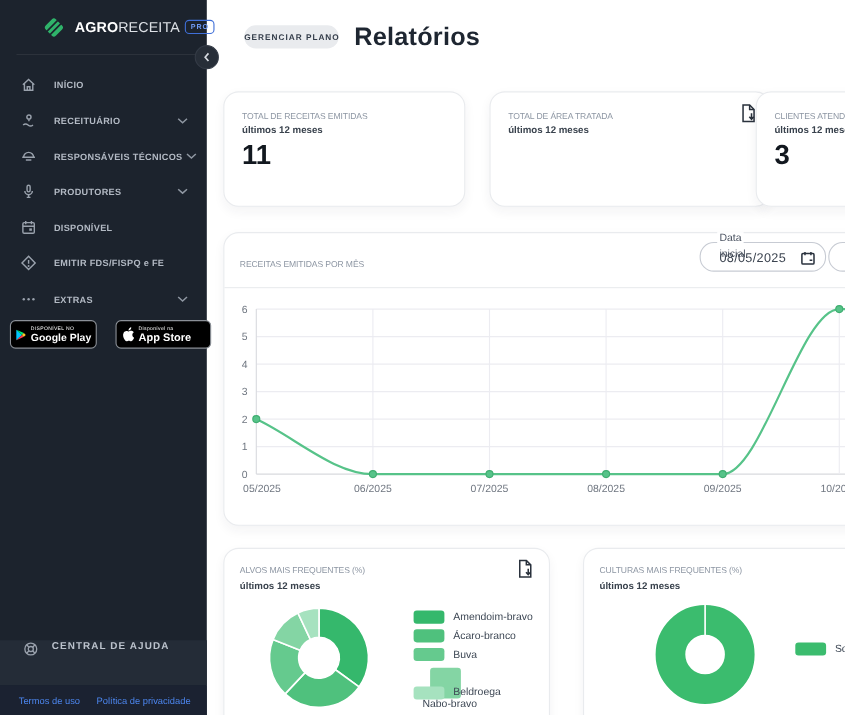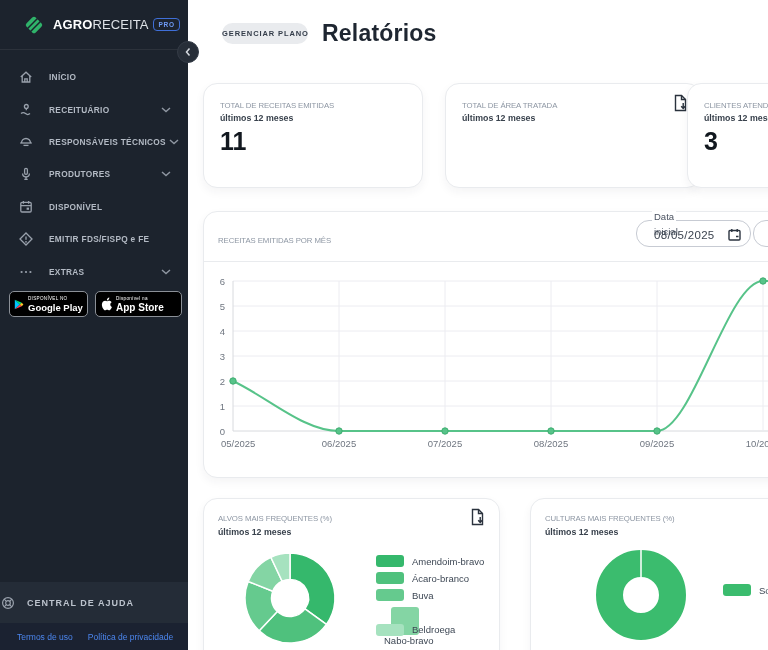--- a/index.html
+++ b/index.html
@@ -1,34 +1,34 @@
 <!DOCTYPE html>
 <html><head>
 <meta charset="utf-8">
 <style>
 *{margin:0;padding:0;box-sizing:border-box}
 html,body{width:768px;height:650px;overflow:hidden;background:#fff;font-family:"Liberation Sans",sans-serif}
 #sidebar{position:absolute;left:0;top:0;width:188px;height:650px;background:#1c232d}
-#logo-row{position:absolute;left:0;top:0;width:100%;height:50px;display:flex;align-items:center;padding-left:22px;border-bottom:1px solid rgba(255,255,255,.07)}
+#logo-row{position:absolute;left:15px;top:0;width:100%;height:50px;display:flex;align-items:center;padding-left:22px;border-bottom:1px solid rgba(255,255,255,.07)}
 #logo-icon{width:24px;height:24px;margin-right:7px;flex:0 0 24px}
 .brand-bold{font-size:13px;font-weight:700;color:#fff;letter-spacing:.1px}
 .brand-light{font-size:13px;font-weight:400;color:#dde1e6;letter-spacing:.1px}
 #pro-badge{margin-left:5px;font-size:6.5px;font-weight:700;color:#6f9bf5;border:1px solid #3f6fd8;border-radius:4px;padding:2px 4px;letter-spacing:.8px}
 #collapse-toggle{position:absolute;left:177px;top:41px;width:22px;height:22px;border-radius:50%;background:#272e38;border:1px solid #343b46;z-index:20;display:flex;align-items:center;justify-content:center;cursor:pointer}
 #menu{position:absolute;left:0;top:61px;width:100%}
 .menu-item{height:32.4px;display:flex;align-items:center;padding:0 14px 0 18px;cursor:pointer}
 .menu-item svg{flex:0 0 16px}
 .menu-label{margin-left:15px;font-size:8.3px;font-weight:700;letter-spacing:.3px;color:#b3bac4;white-space:nowrap}
 .menu-chevron{margin-left:auto;display:flex}
-#badges{position:absolute;left:9px;top:291px;display:flex;gap:7px}
+#badges{position:absolute;left:9px;top:291px;display:flex;gap:17px}
 .store-badge{height:26px;background:#000;border:1px solid #8b9097;border-radius:5px;display:flex;align-items:center;padding:0 4px;cursor:pointer;overflow:hidden}
 .badge-text{margin-left:4px;color:#fff}
 .badge-top{font-size:4.6px;letter-spacing:.3px;display:block;white-space:nowrap}
 .badge-bottom{font-size:9.5px;font-weight:700;display:block;margin-top:1px;letter-spacing:0;white-space:nowrap}
-#help-row{position:absolute;left:0;top:582px;width:100%;height:41px;background:#242c37;display:flex;align-items:center;padding-left:0;cursor:pointer}
+#help-row{position:absolute;left:0;top:582px;width:100%;height:41px;background:#242c37;display:flex;align-items:flex-start;padding-left:20px;cursor:pointer}
 #help-label{margin-left:11px;font-size:9px;font-weight:700;letter-spacing:1px;color:#bcc3cd;white-space:nowrap}
 #side-footer{position:absolute;left:0;top:623px;width:100%;height:27px;background:#1b2231;display:flex;align-items:center;padding-left:17px;gap:15px}
 .footer-link{font-size:8.5px;font-weight:400;color:#4c86ee;cursor:pointer;white-space:nowrap}
 #main{position:absolute;left:188px;top:0;width:580px;height:650px}
 #manage-plan{position:absolute;left:34px;top:23px;width:86px;height:21px;line-height:21px;text-align:center;border-radius:11px;background:#e9ebee;font-size:7.5px;font-weight:700;letter-spacing:.9px;color:#333c49;cursor:pointer;white-space:nowrap}
 #page-title{position:absolute;left:134px;top:20px;font-size:23px;font-weight:700;color:#1e2631;letter-spacing:.2px}
 .card{position:absolute;background:#fff;border:1px solid #e9ebee;border-radius:14px;box-shadow:0 4px 10px rgba(30,42,60,.05)}
 .stat-card{top:83px;height:105px;padding:17px 0 0 16px}
 .card-title{font-size:7.8px;color:#8d96a3;letter-spacing:-.1px;white-space:nowrap}
 .stat-sub{font-size:8.8px;font-weight:700;color:#39424d;margin-top:3px}

